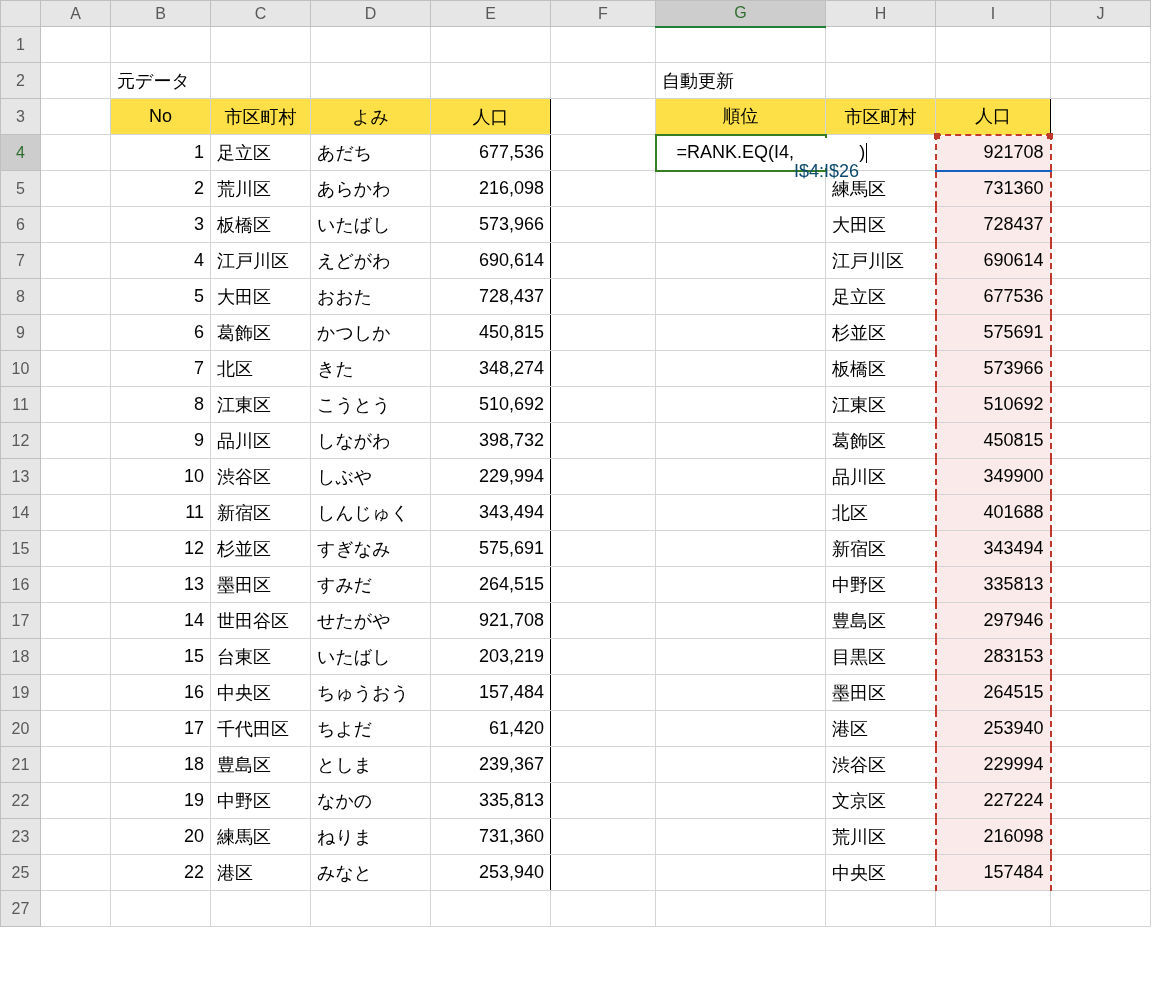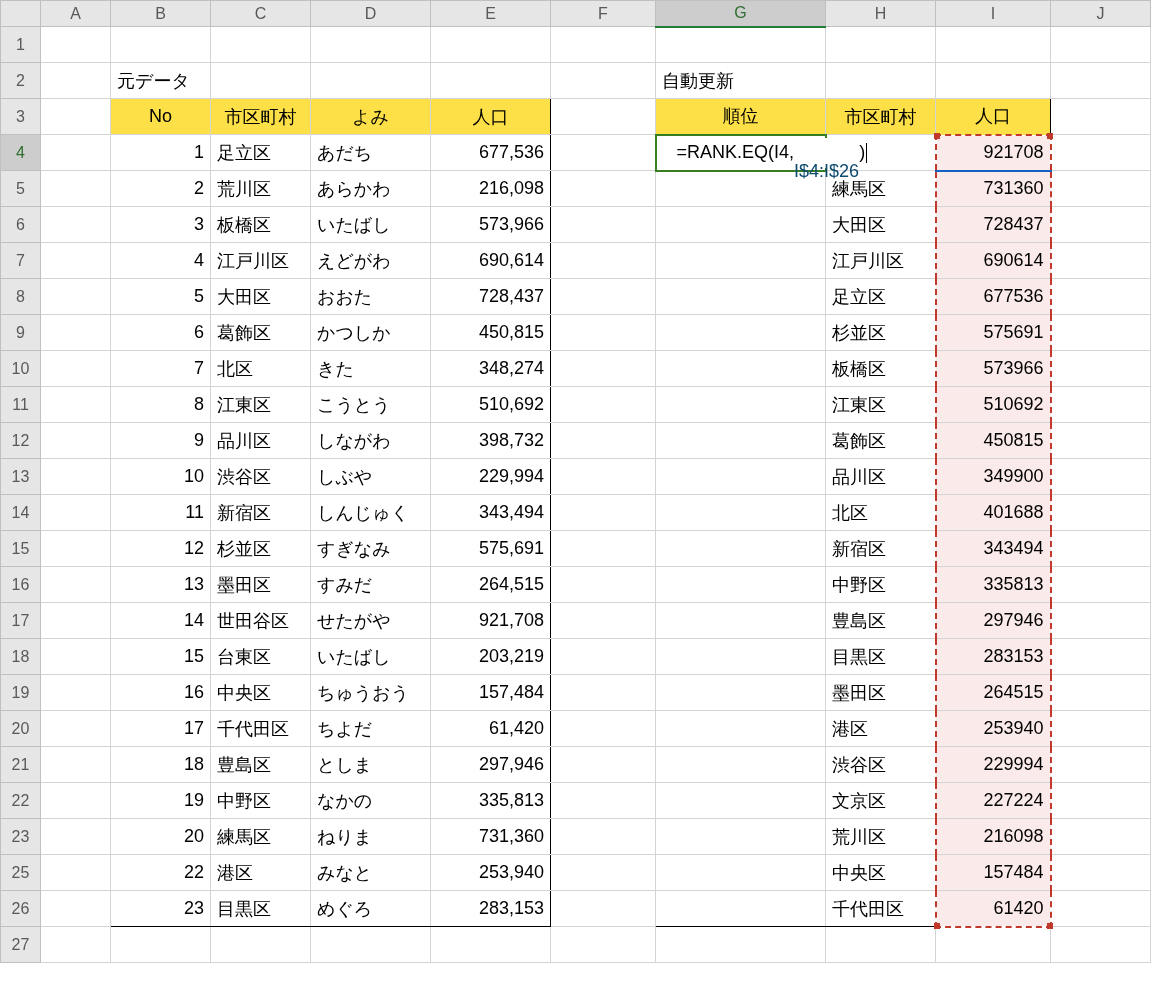--- a/index.html
+++ b/index.html
@@ -422,21 +422,21 @@
         <td class="cell nl inner-v inner-h">港区</td>
         <td class="cell nr inner-v inner-h edge-r hl-range red-range-l red-range-r">253940</td>
         <td class="cell"></td>
       </tr>
       <tr>
         <th class="rowhdr">21</th>
         <td class="cell"></td>
         <td class="cell nr edge-l inner-h">18</td>
         <td class="cell nl inner-v inner-h">豊島区</td>
         <td class="cell nl inner-v inner-h">としま</td>
-        <td class="cell nr inner-v inner-h edge-r">297,946</td>
+        <td class="cell nr inner-v inner-h edge-r">239,367</td>
         <td class="cell"></td>
         <td class="cell edge-l inner-h"></td>
         <td class="cell nl inner-v inner-h">渋谷区</td>
         <td class="cell nr inner-v inner-h edge-r hl-range red-range-l red-range-r">229994</td>
         <td class="cell"></td>
       </tr>
       <tr>
         <th class="rowhdr">22</th>
         <td class="cell"></td>
         <td class="cell nr edge-l inner-h">19</td>
@@ -469,33 +469,20 @@
         <td class="cell nl inner-v inner-h">港区</td>
         <td class="cell nl inner-v inner-h">みなと</td>
         <td class="cell nr inner-v inner-h edge-r">253,940</td>
         <td class="cell"></td>
         <td class="cell edge-l inner-h"></td>
         <td class="cell nl inner-v inner-h">中央区</td>
         <td class="cell nr inner-v inner-h edge-r hl-range red-range-l red-range-r">157484</td>
         <td class="cell"></td>
       </tr>
       <tr>
-        <th class="rowhdr">26</th>
-        <td class="cell"></td>
-        <td class="cell nr edge-l inner-h edge-b">23</td>
-        <td class="cell nl inner-v inner-h edge-b">目黒区</td>
-        <td class="cell nl inner-v inner-h edge-b">めぐろ</td>
-        <td class="cell nr inner-v inner-h edge-r edge-b">283,153</td>
-        <td class="cell"></td>
-        <td class="cell edge-l inner-h edge-b"></td>
-        <td class="cell nl inner-v inner-h edge-b">千代田区</td>
-        <td class="cell nr inner-v inner-h edge-r hl-range red-range-l red-range-r edge-b red-range-bot red-handle red-handle-bl red-handle-br">61420</td>
-        <td class="cell"></td>
-      </tr>
-      <tr>
         <th class="rowhdr">27</th>
         <td class="cell"></td>
         <td class="cell"></td>
         <td class="cell"></td>
         <td class="cell"></td>
         <td class="cell"></td>
         <td class="cell"></td>
         <td class="cell"></td>
         <td class="cell"></td>
         <td class="cell"></td>

